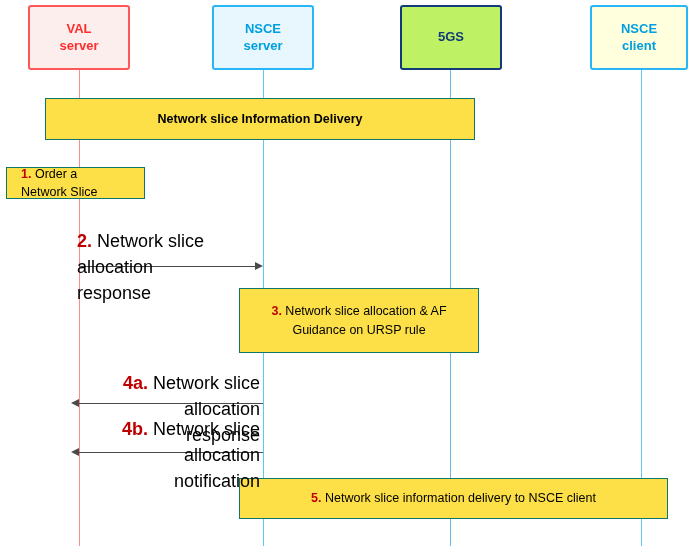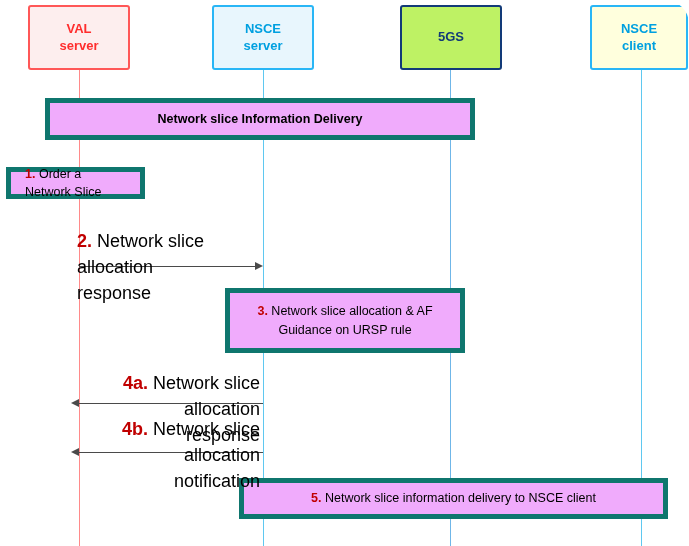--- a/index.html
+++ b/index.html
@@ -9,21 +9,20 @@
   }
   body {
     font-family: "Liberation Sans", sans-serif;
   }
   #canvas {
     position: relative;
     width: 689px;
     height: 546px;
     background: #ffffff;
     overflow: hidden;
-    border-radius: 24px;
   }
   .lifeline {
     position: absolute;
     width: 0;
     border-left-width: 1px;
     border-left-style: solid;
     z-index: 1;
   }
   .actor-box {
     position: absolute;
@@ -39,22 +38,22 @@
     font-weight: bold;
     line-height: 1.25;
     z-index: 3;
   }
   .actor-box span {
     display: block;
   }
   .step-box {
     position: absolute;
     box-sizing: border-box;
-    background: #f0abfc;
-    border: 5px solid #0f766e;
+    background: #fde047;
+    border: 1px solid #0f766e;
     display: flex;
     align-items: center;
     justify-content: center;
     text-align: center;
     font-size: 12.5px;
     line-height: 1.45;
     color: #000000;
     z-index: 4;
     padding: 4px 8px;
   }
@@ -147,21 +146,21 @@
     </div>
   </div>
 
   <div class="msg-label" style="left:77px; top:228px; width:190px;">
     <span class="step-num">2.</span><span> Network slice allocation</span><br>
     <span>response</span>
   </div>
   <div class="msg-line" style="left:79px; top:266px; width:176px;"></div>
   <div class="arrow-head right" style="left:255px; top:262px;"></div>
 
-  <div class="step-box" style="left:225px; top:288px; width:240px; height:65px;">
+  <div class="step-box" style="left:239px; top:288px; width:240px; height:65px;">
     <div>
       <span class="step-num">3.</span><span> Network slice allocation &amp; AF</span><br>
       <span>Guidance on URSP rule</span><br>
     </div>
   </div>
 
   <div class="msg-label right-align" style="left:85px; top:370px; width:175px;">
     <span class="step-num">4a.</span><span> Network slice allocation</span><br>
     <span>response</span>
   </div>

